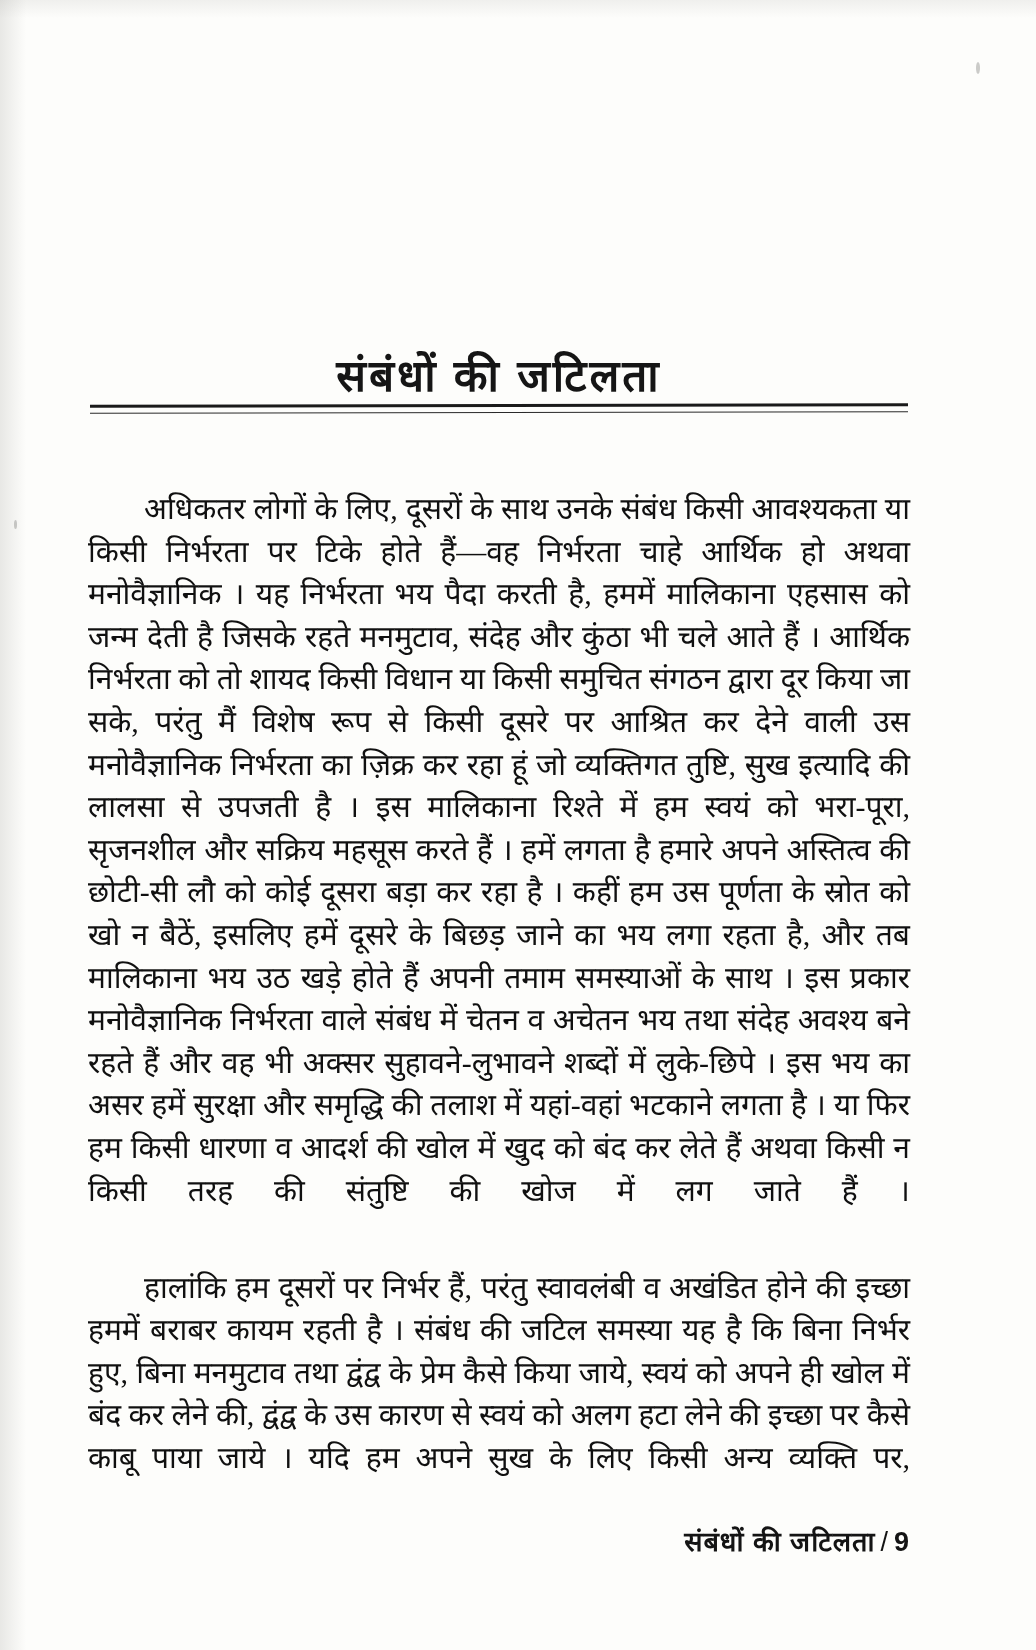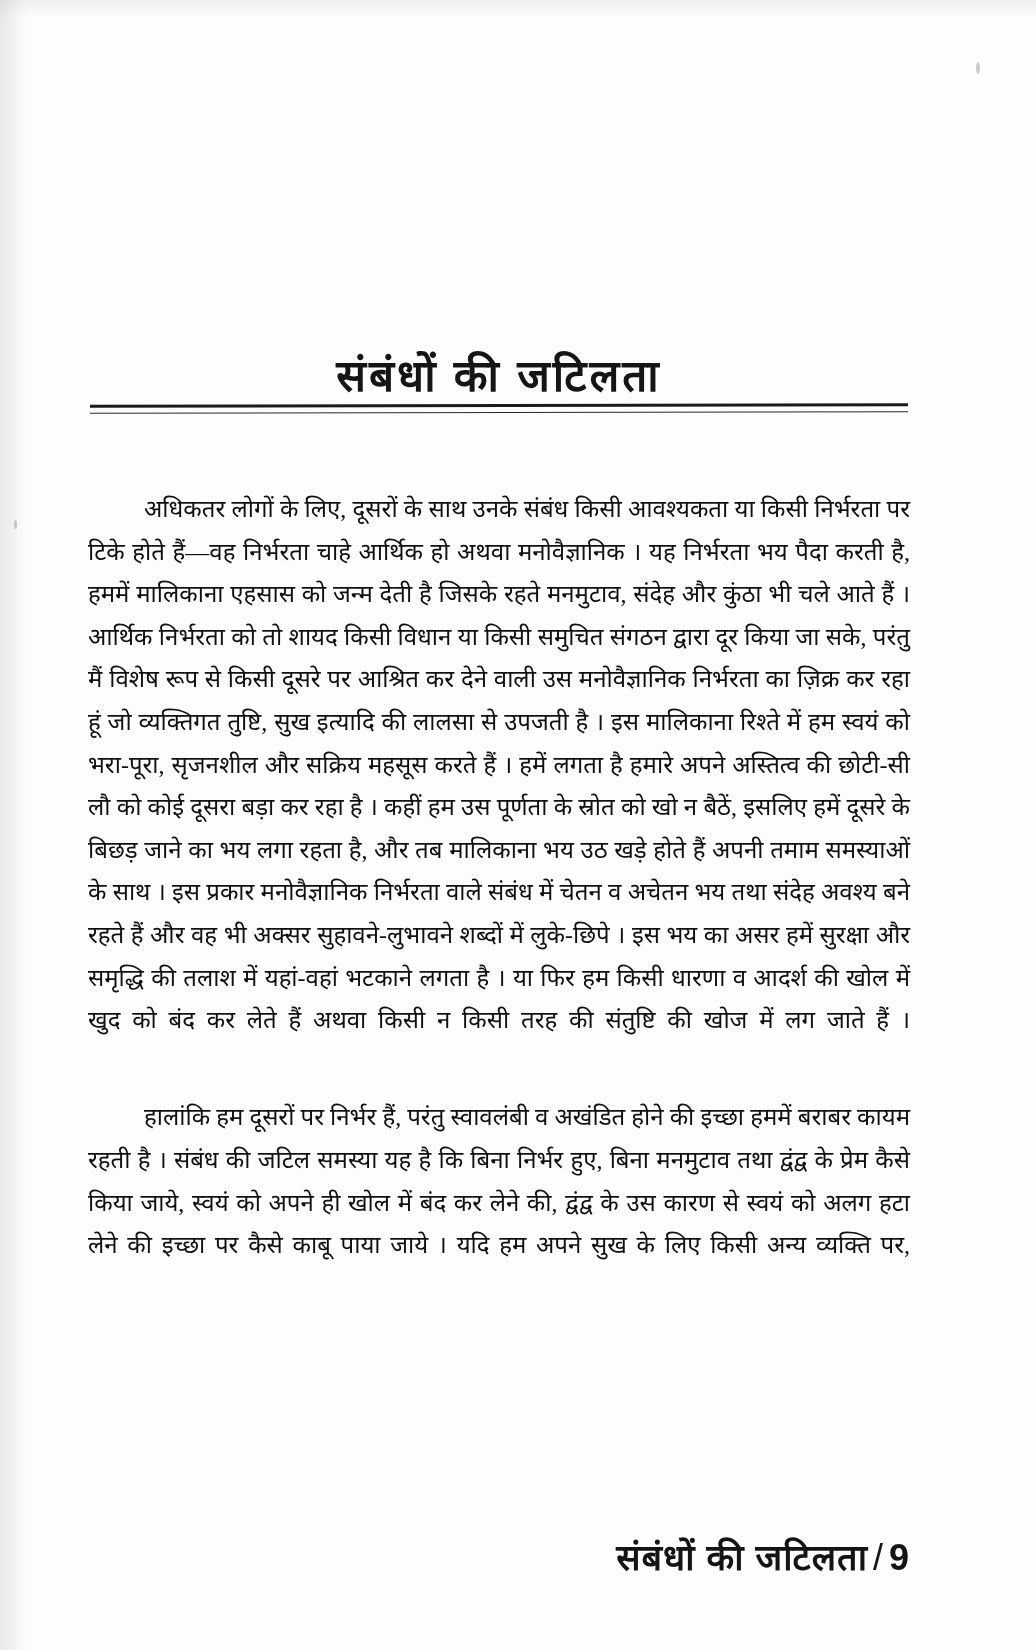--- a/index.html
+++ b/index.html
@@ -79,21 +79,21 @@
     width: 100%;
     margin-top: 5px;
     transform: rotate(-0.12deg);
   }
 
   .body-text {
     position: absolute;
     left: 0;
     top: 488px;
     width: 822px;
-    font-size: 24px;
+    font-size: 30px;
     line-height: 42.6px;
     color: #101010;
     font-family: "Liberation Serif", "DejaVu Serif", serif;
   }
   .para {
     margin: 0;
     text-align: justify;
     text-justify: inter-word;
     text-indent: 56px;
   }
@@ -108,25 +108,24 @@
   }
 
   .footer {
     position: absolute;
     left: 0;
     top: 1522px;
     width: 822px;
     text-align: right;
     font-family: "Liberation Sans", "DejaVu Sans", sans-serif;
     font-weight: 700;
-    font-size: 36px;
+    font-size: 27px;
     letter-spacing: 1px;
     color: #141414;
     white-space: nowrap;
-    margin-top: 10px;
   }
   .footer .sep {
     font-weight: 400;
     padding: 0 5px;
   }
 </style>
 </head>
 <body>
 
 <div class="page">

